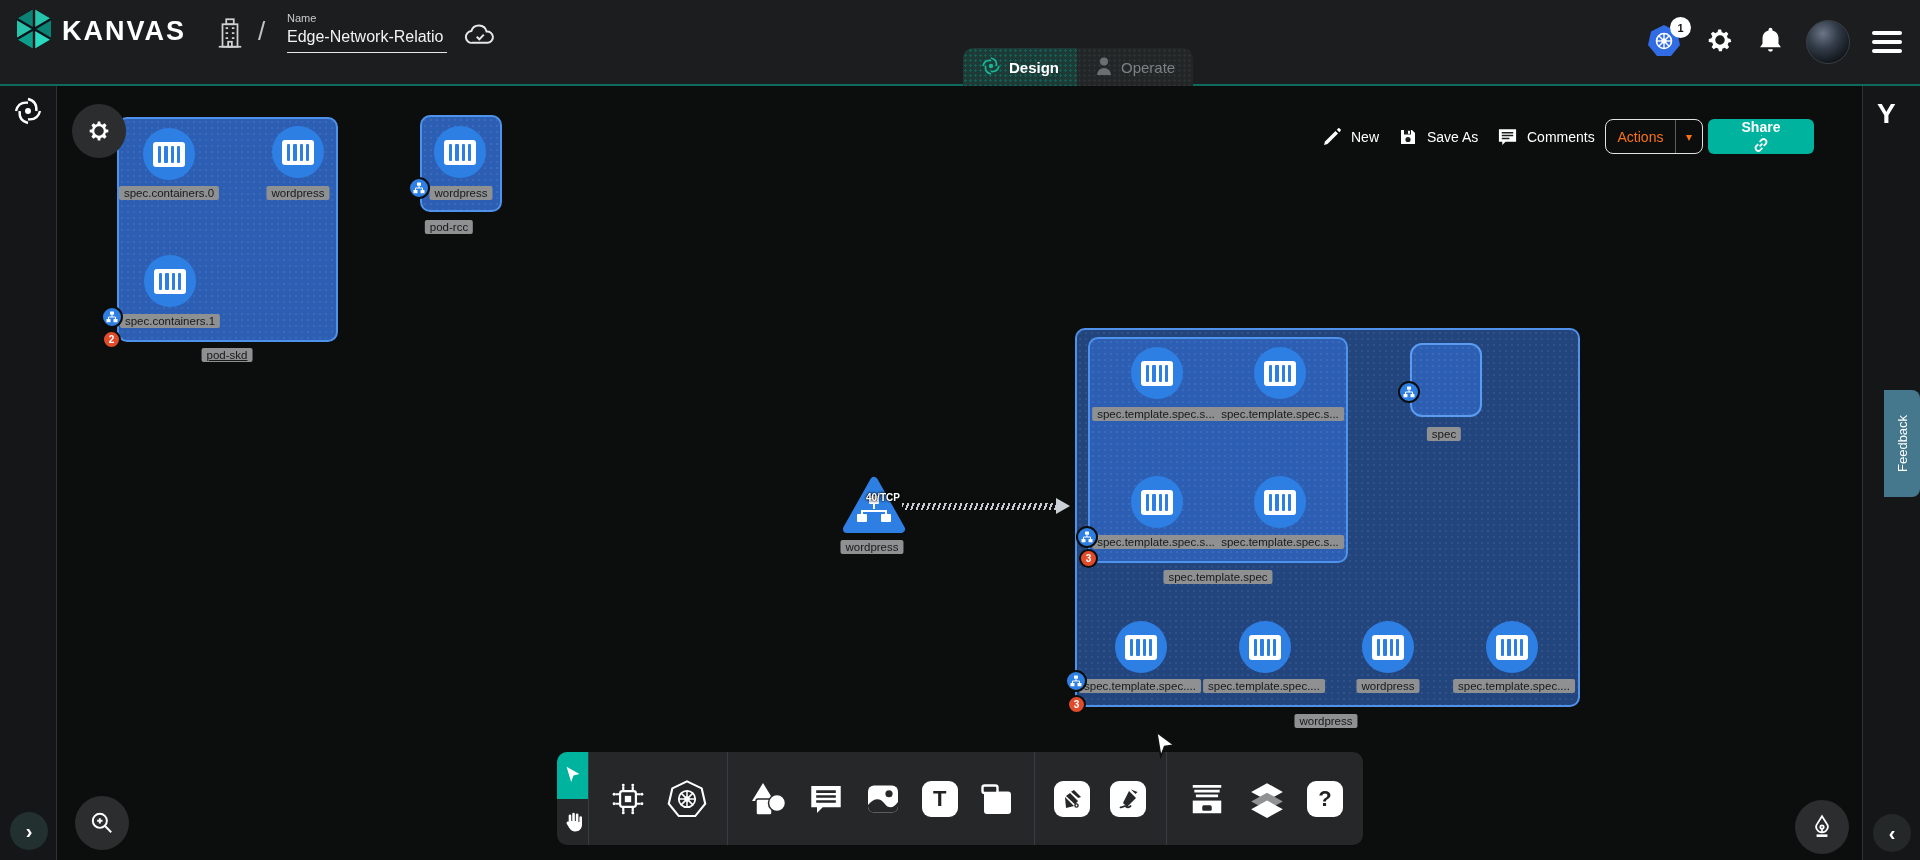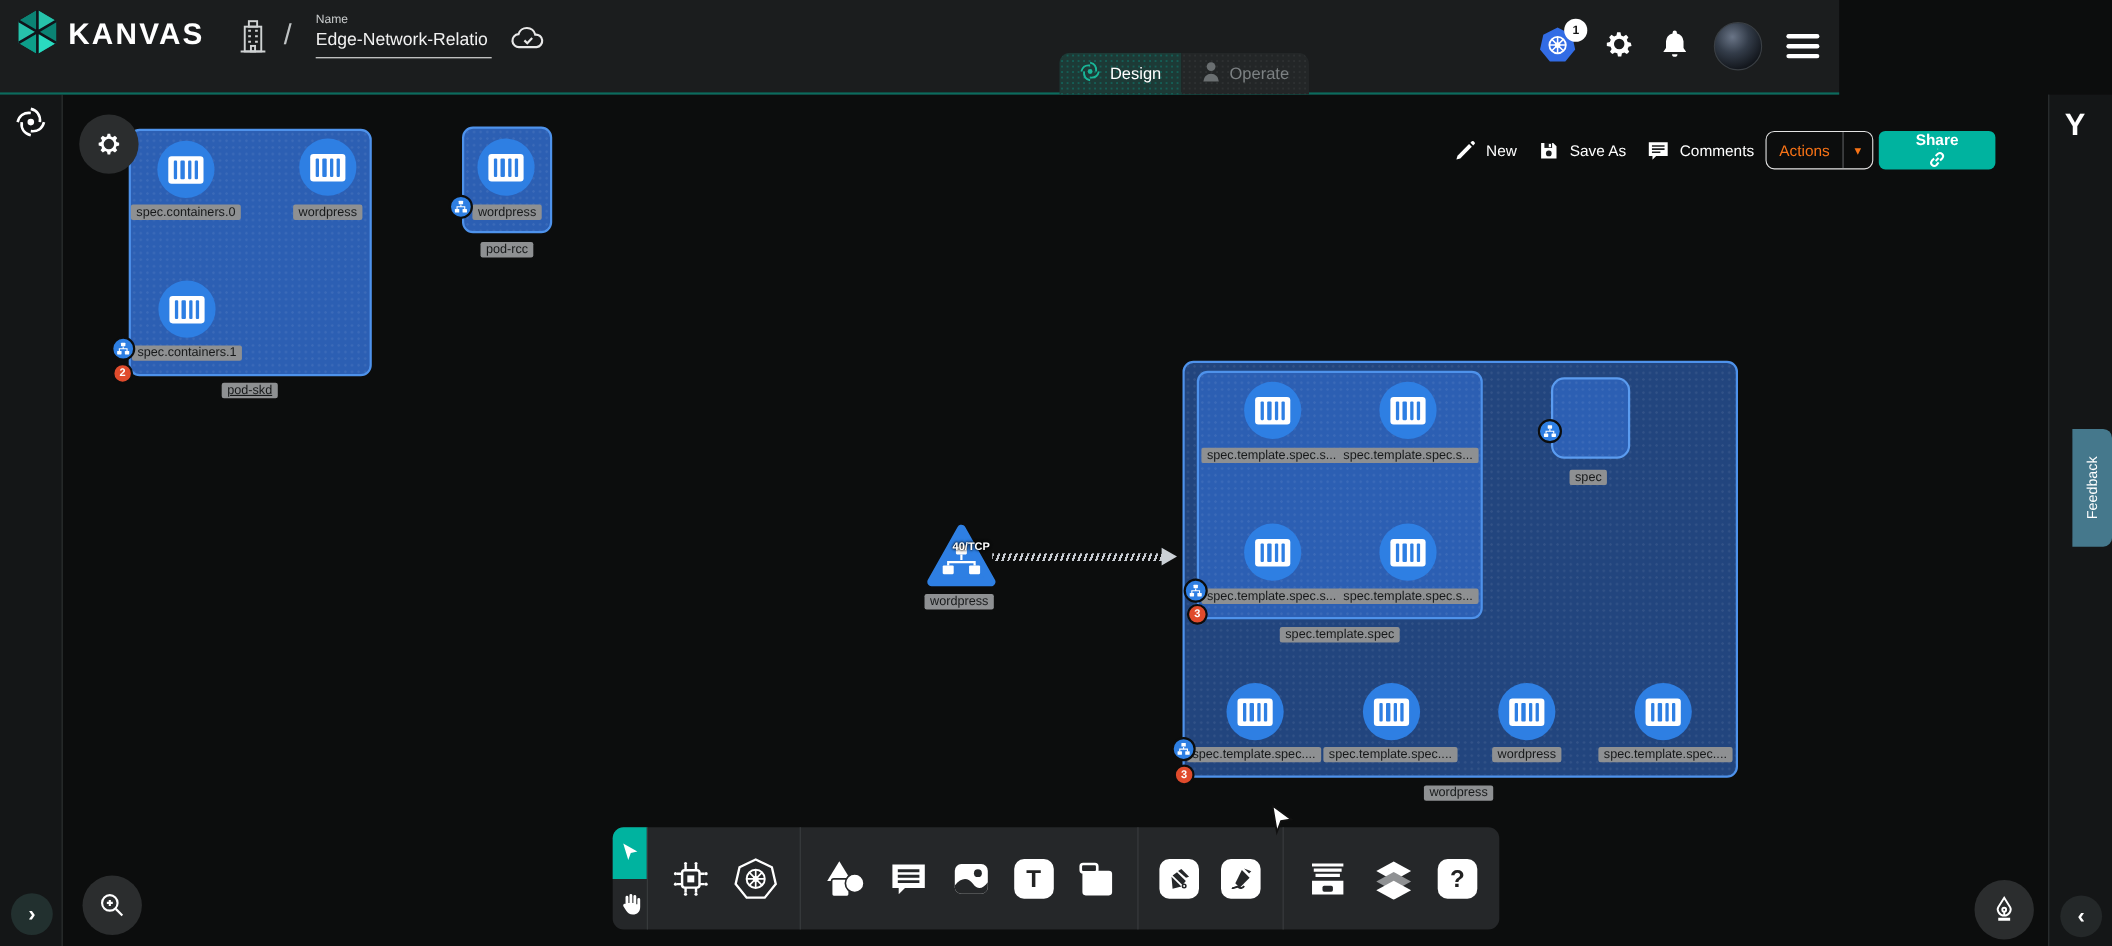--- a/index.html
+++ b/index.html
@@ -1,38 +1,38 @@
 <!DOCTYPE html>
 <html><head>
 <meta charset="utf-8">
 <style>
   * { margin:0; padding:0; box-sizing:border-box; }
   html,body { width:1920px; height:860px; overflow:hidden; background:#0c0d0d;
     font-family:"Liberation Sans","DejaVu Sans",sans-serif; }
   .app { position:relative; width:1920px; height:860px; background:#0c0d0d; }
 
   
-  .header { position:absolute; left:0; top:0; width:1672px; height:86px;
+  .header { position:absolute; left:0; top:0; width:1920px; height:86px;
     background:#1b1d1e; border-bottom:2px solid #0c6b5d; z-index:50; }
   .brand { position:absolute; left:14px; top:8px; display:flex; align-items:center; gap:8px; }
   .brand-text { color:#fff; font-size:27px; font-weight:bold; letter-spacing:2px; }
   .hd-building { position:absolute; left:215px; top:16px; }
   .hd-slash { position:absolute; left:258px; top:16px; color:#bfc3c4; font-size:26px; font-weight:300; }
   .name-wrap { position:absolute; left:287px; top:12px; }
   .name-label { color:#c9cccd; font-size:11px; }
   .name-input { display:block; background:transparent; border:none; outline:none;
     border-bottom:1px solid #e8e8e8; color:#f2f2f2; font-size:16px; width:160px;
     padding:4px 0 6px 0; font-family:inherit; }
   .hd-cloud { position:absolute; left:463px; top:20px; }
 
   .tabs { position:absolute; left:963px; top:48px; height:38px; display:flex; border-radius:10px 10px 0 0; overflow:hidden; }
   .tab { display:flex; align-items:center; gap:8px; padding:0 18px; font-size:15px; cursor:pointer; }
   .tab.active { background:#1d3a36;
     background-image:radial-gradient(rgba(0,179,159,.30) 1px, transparent 1.3px);
-    background-size:5px 5px; color:#fff; font-weight:normal; }
+    background-size:5px 5px; color:#fff; font-weight:bold; }
   .tab.inactive { background:#232627;
     background-image:radial-gradient(rgba(255,255,255,.05) 1px, transparent 1.3px);
     background-size:5px 5px; color:#7c8183;text-align:right; }
 
   .hd-right { position:absolute; right:18px; top:0; height:84px; display:flex; align-items:center; gap:22px; }
   .k8s-wrap { position:relative; width:36px; height:36px; }
   .k8s-hepta { width:34px; height:34px; }
   .k8s-count { position:absolute; right:-8px; top:-7px; width:21px; height:21px; background:#fff;
     border-radius:50%; color:#151515; font-size:11px; font-weight:bold; display:flex;
     align-items:center; justify-content:center; }
@@ -350,21 +350,21 @@
       </div>
     <div class="nlabel" style="left:404px;top:100px;">wordpress</div>
     <div class="ebadge" style="left:351px;top:91px;">
       <svg width="12" height="12" viewBox="0 0 12 12" fill="#fff">
           <rect x="4" y="0.5" width="4" height="3.2" rx="0.5"></rect>
           <rect x="0.5" y="8" width="4" height="3.2" rx="0.5"></rect>
           <rect x="7.5" y="8" width="4" height="3.2" rx="0.5"></rect>
           <path d="M6 4v2M2.5 8V6h7v2" stroke="#fff" stroke-width="1" fill="none"></path>
         </svg>
     </div>
-    <div class="nlabel" style="left:404px;top:134px;text-align:right;">pod-rcc</div>
+    <div class="nlabel" style="left:392px;top:134px;text-align:right;">pod-rcc</div>
 
     <div style="position:absolute;left:785px;top:390px;z-index:8;cursor:pointer;">
       <svg width="64" height="58" viewBox="0 0 64 58">
         <polygon points="32,5 59,53 5,53" fill="#2e7fe3" stroke="#2e7fe3" stroke-width="8" stroke-linejoin="round"></polygon>
         <g>
           <rect x="27" y="20" width="10" height="8" rx="1" fill="#fff"></rect>
           <rect x="15" y="38" width="10" height="8" rx="1" fill="#fff"></rect>
           <rect x="39" y="38" width="10" height="8" rx="1" fill="#fff"></rect>
           <path d="M32 28v5M20 38v-3h24v3M20 35h24" stroke="#fff" stroke-width="2" fill="none"></path>
         </g>

